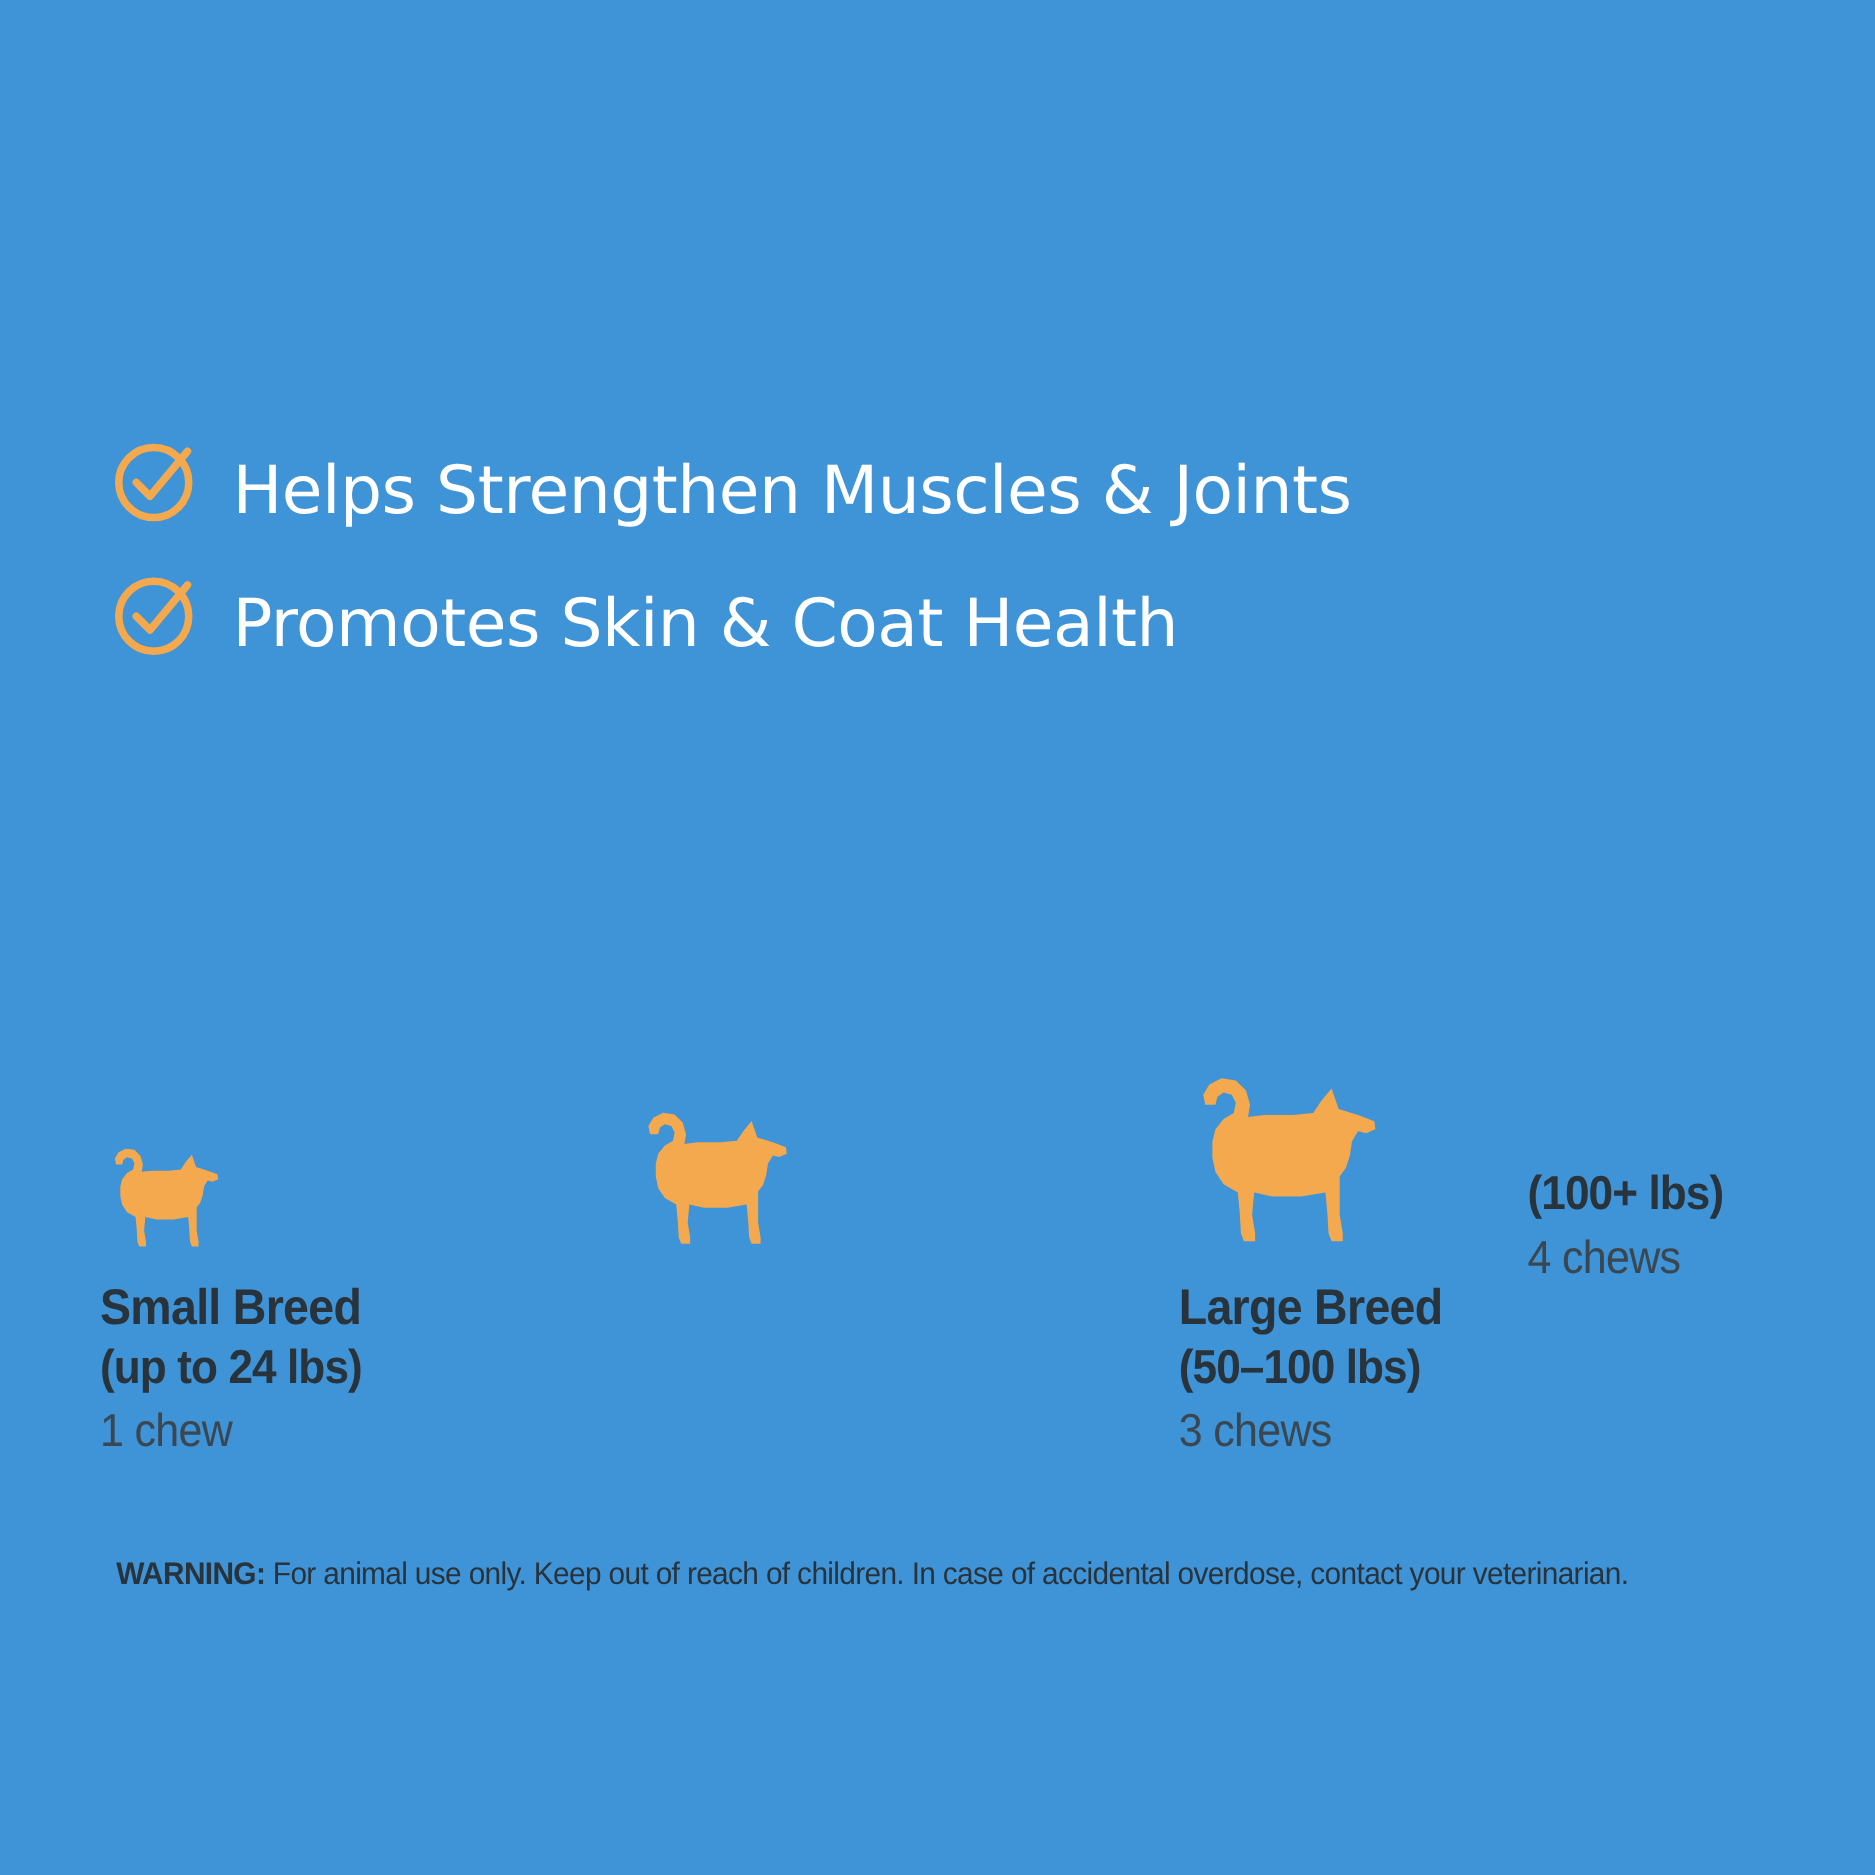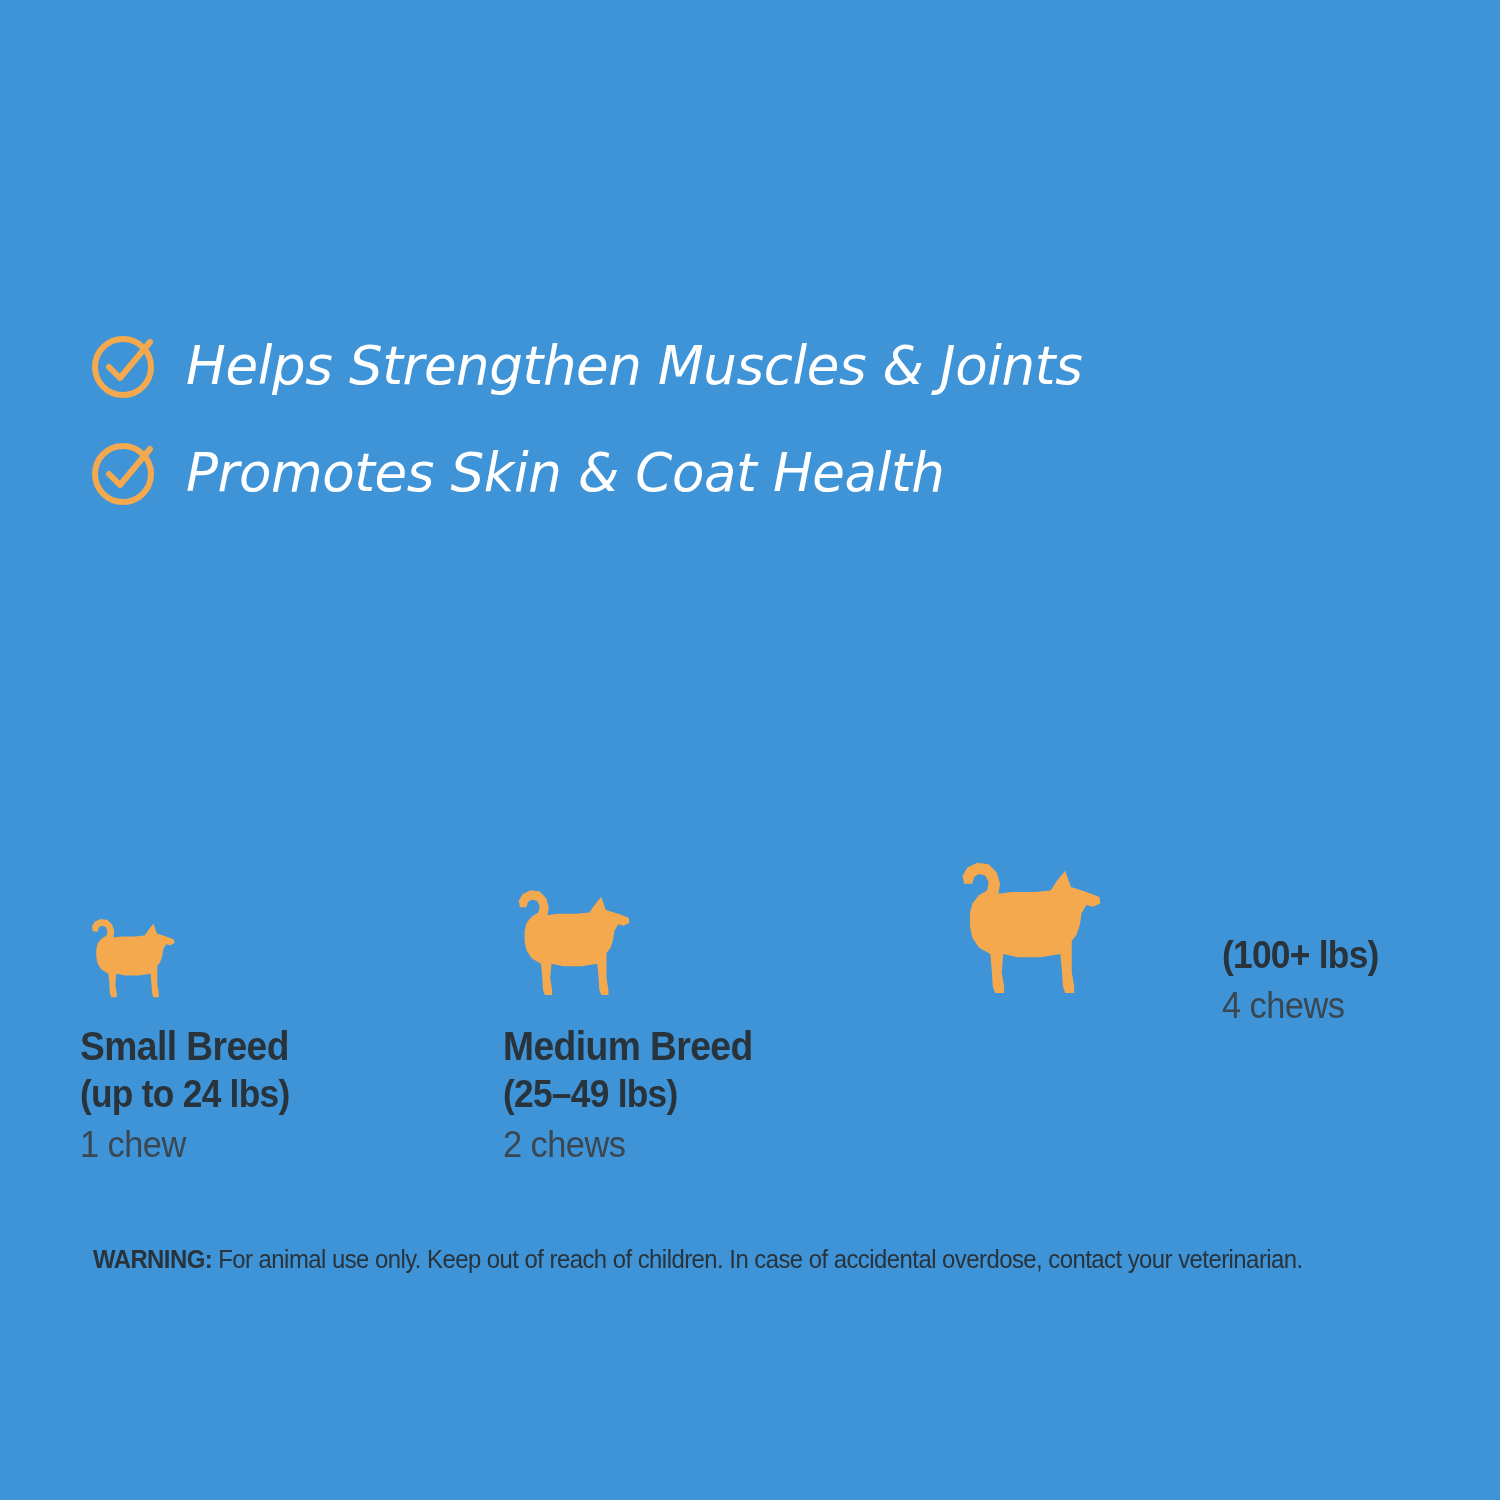--- a/index.html
+++ b/index.html
@@ -25,23 +25,22 @@
 
   
   #benefits-list {
     position: absolute;
     left: 90px;
     top: 312px;
     width: 1300px;
   }
   .benefit-row {
     display: flex;
-    align-items: center;
+    align-items: flex-end;
     height: 107px;
-    font-style: italic;
   }
   .check-icon {
     width: 68px;
     height: 68px;
     flex: 0 0 68px;
     margin-right: 28px;
     display: block;
   }
   .benefit-label {
     color: #ffffff;
@@ -192,38 +191,38 @@
       <div class="dog-icon-wrap">
         <svg class="dog-icon s1" viewBox="0 0 200 180">
           <path fill="#f5a94e" d="M150 18 L157 38 L176 44 L192 50 L193 58 L184 62 L176 60 L170 70
             L168 84 L164 96 L158 104 L158 142 L161 160 L161 168 L150 168 L147 160 L146 142 L144 120
             L120 124 L92 124 L74 120 L72 142 L75 160 L75 168 L64 168 L61 160 L60 142 L58 120
             L44 112 L36 100 L33 86 L33 70 L36 58 L44 48 L54 42 L56 32 L52 24 L44 22 L38 26
             L36 34 L26 34 L24 24 L30 14 L42 8 L56 10 L66 20 L70 34 L68 46 L84 44 L112 44
             L132 42 L140 30 Z"></path>
         </svg>
       </div>
-      <div class="dose-text">
-        <div class="breed-title">Medium Breed</div>
-        <div class="breed-weight">(25–49 lbs)</div>
-        <div class="breed-dose">2 chews</div>
-      </div>
     </div>
 
     <div class="dose-col c2">
       <div class="dog-icon-wrap">
         <svg class="dog-icon s2" viewBox="0 0 200 180">
           <path fill="#f5a94e" d="M150 18 L157 38 L176 44 L192 50 L193 58 L184 62 L176 60 L170 70
             L168 84 L164 96 L158 104 L158 142 L161 160 L161 168 L150 168 L147 160 L146 142 L144 120
             L120 124 L92 124 L74 120 L72 142 L75 160 L75 168 L64 168 L61 160 L60 142 L58 120
             L44 112 L36 100 L33 86 L33 70 L36 58 L44 48 L54 42 L56 32 L52 24 L44 22 L38 26
             L36 34 L26 34 L24 24 L30 14 L42 8 L56 10 L66 20 L70 34 L68 46 L84 44 L112 44
             L132 42 L140 30 Z"></path>
         </svg>
       </div>
+      <div class="dose-text">
+        <div class="breed-title">Large Breed</div>
+        <div class="breed-weight">(50–100 lbs)</div>
+        <div class="breed-dose">3 chews</div>
+      </div>
     </div>
 
     <div class="dose-col c3">
       <div class="dose-text">
         <div class="breed-weight">(100+ lbs)</div>
         <div class="breed-dose">4 chews</div>
       </div>
     </div>
 
   </div>

